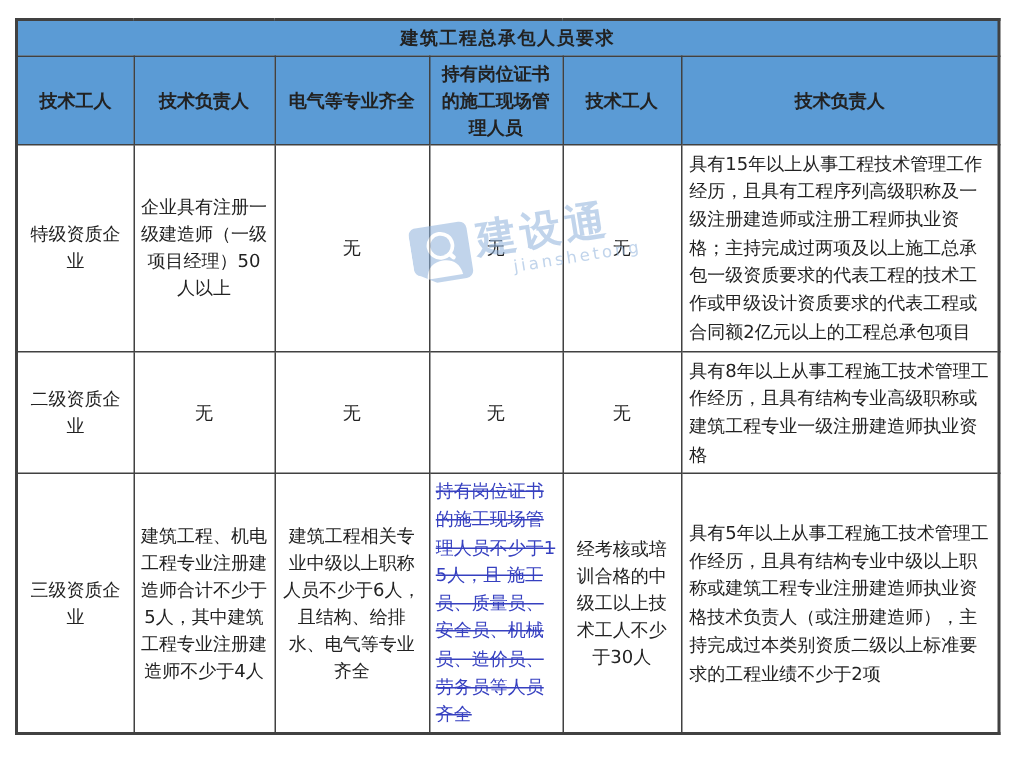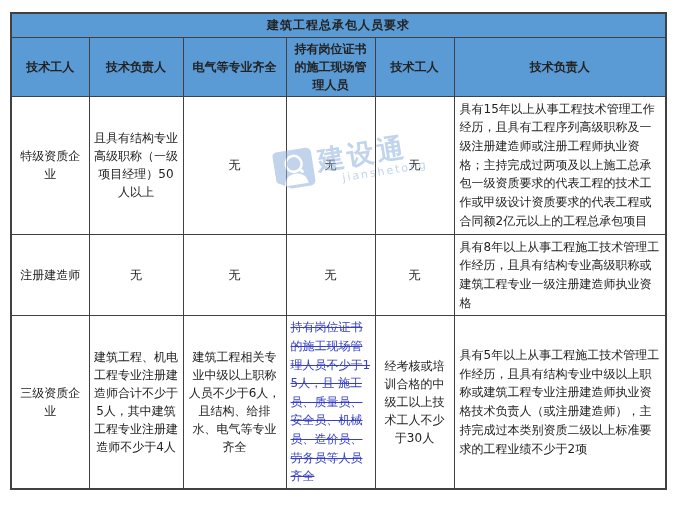--- a/index.html
+++ b/index.html
@@ -115,28 +115,28 @@
       <th class="col-head">技术负责人</th>
       <th class="col-head">电气等专业齐全</th>
       <th class="col-head">持有岗位证书的施工现场管理人员</th>
       <th class="col-head">技术工人</th>
       <th class="col-head">技术负责人</th>
     </tr>
   </thead>
   <tbody>
     <tr class="r1">
       <td>特级资质企业</td>
-      <td>且具有结构专业高级职称（一级项目经理）50人以上</td>
+      <td>企业具有注册一级建造师（一级项目经理）50人以上</td>
       <td>无</td>
       <td>无</td>
       <td>无</td>
       <td class="tech-lead">具有15年以上从事工程技术管理工作经历，且具有工程序列高级职称及一级注册建造师或注册工程师执业资格；主持完成过两项及以上施工总承包一级资质要求的代表工程的技术工作或甲级设计资质要求的代表工程或合同额2亿元以上的工程总承包项目</td>
     </tr>
     <tr class="r3">
-      <td>注册建造师</td>
+      <td>二级资质企业</td>
       <td>无</td>
       <td>无</td>
       <td>无</td>
       <td>无</td>
       <td class="tech-lead">具有8年以上从事工程施工技术管理工作经历，且具有结构专业高级职称或建筑工程专业一级注册建造师执业资格</td>
     </tr>
     <tr class="r4">
       <td>三级资质企业</td>
       <td>建筑工程、机电工程专业注册建造师合计不少于5人，其中建筑工程专业注册建造师不少于4人</td>
       <td>建筑工程相关专业中级以上职称人员不少于6人，且结构、给排水、电气等专业齐全</td>

